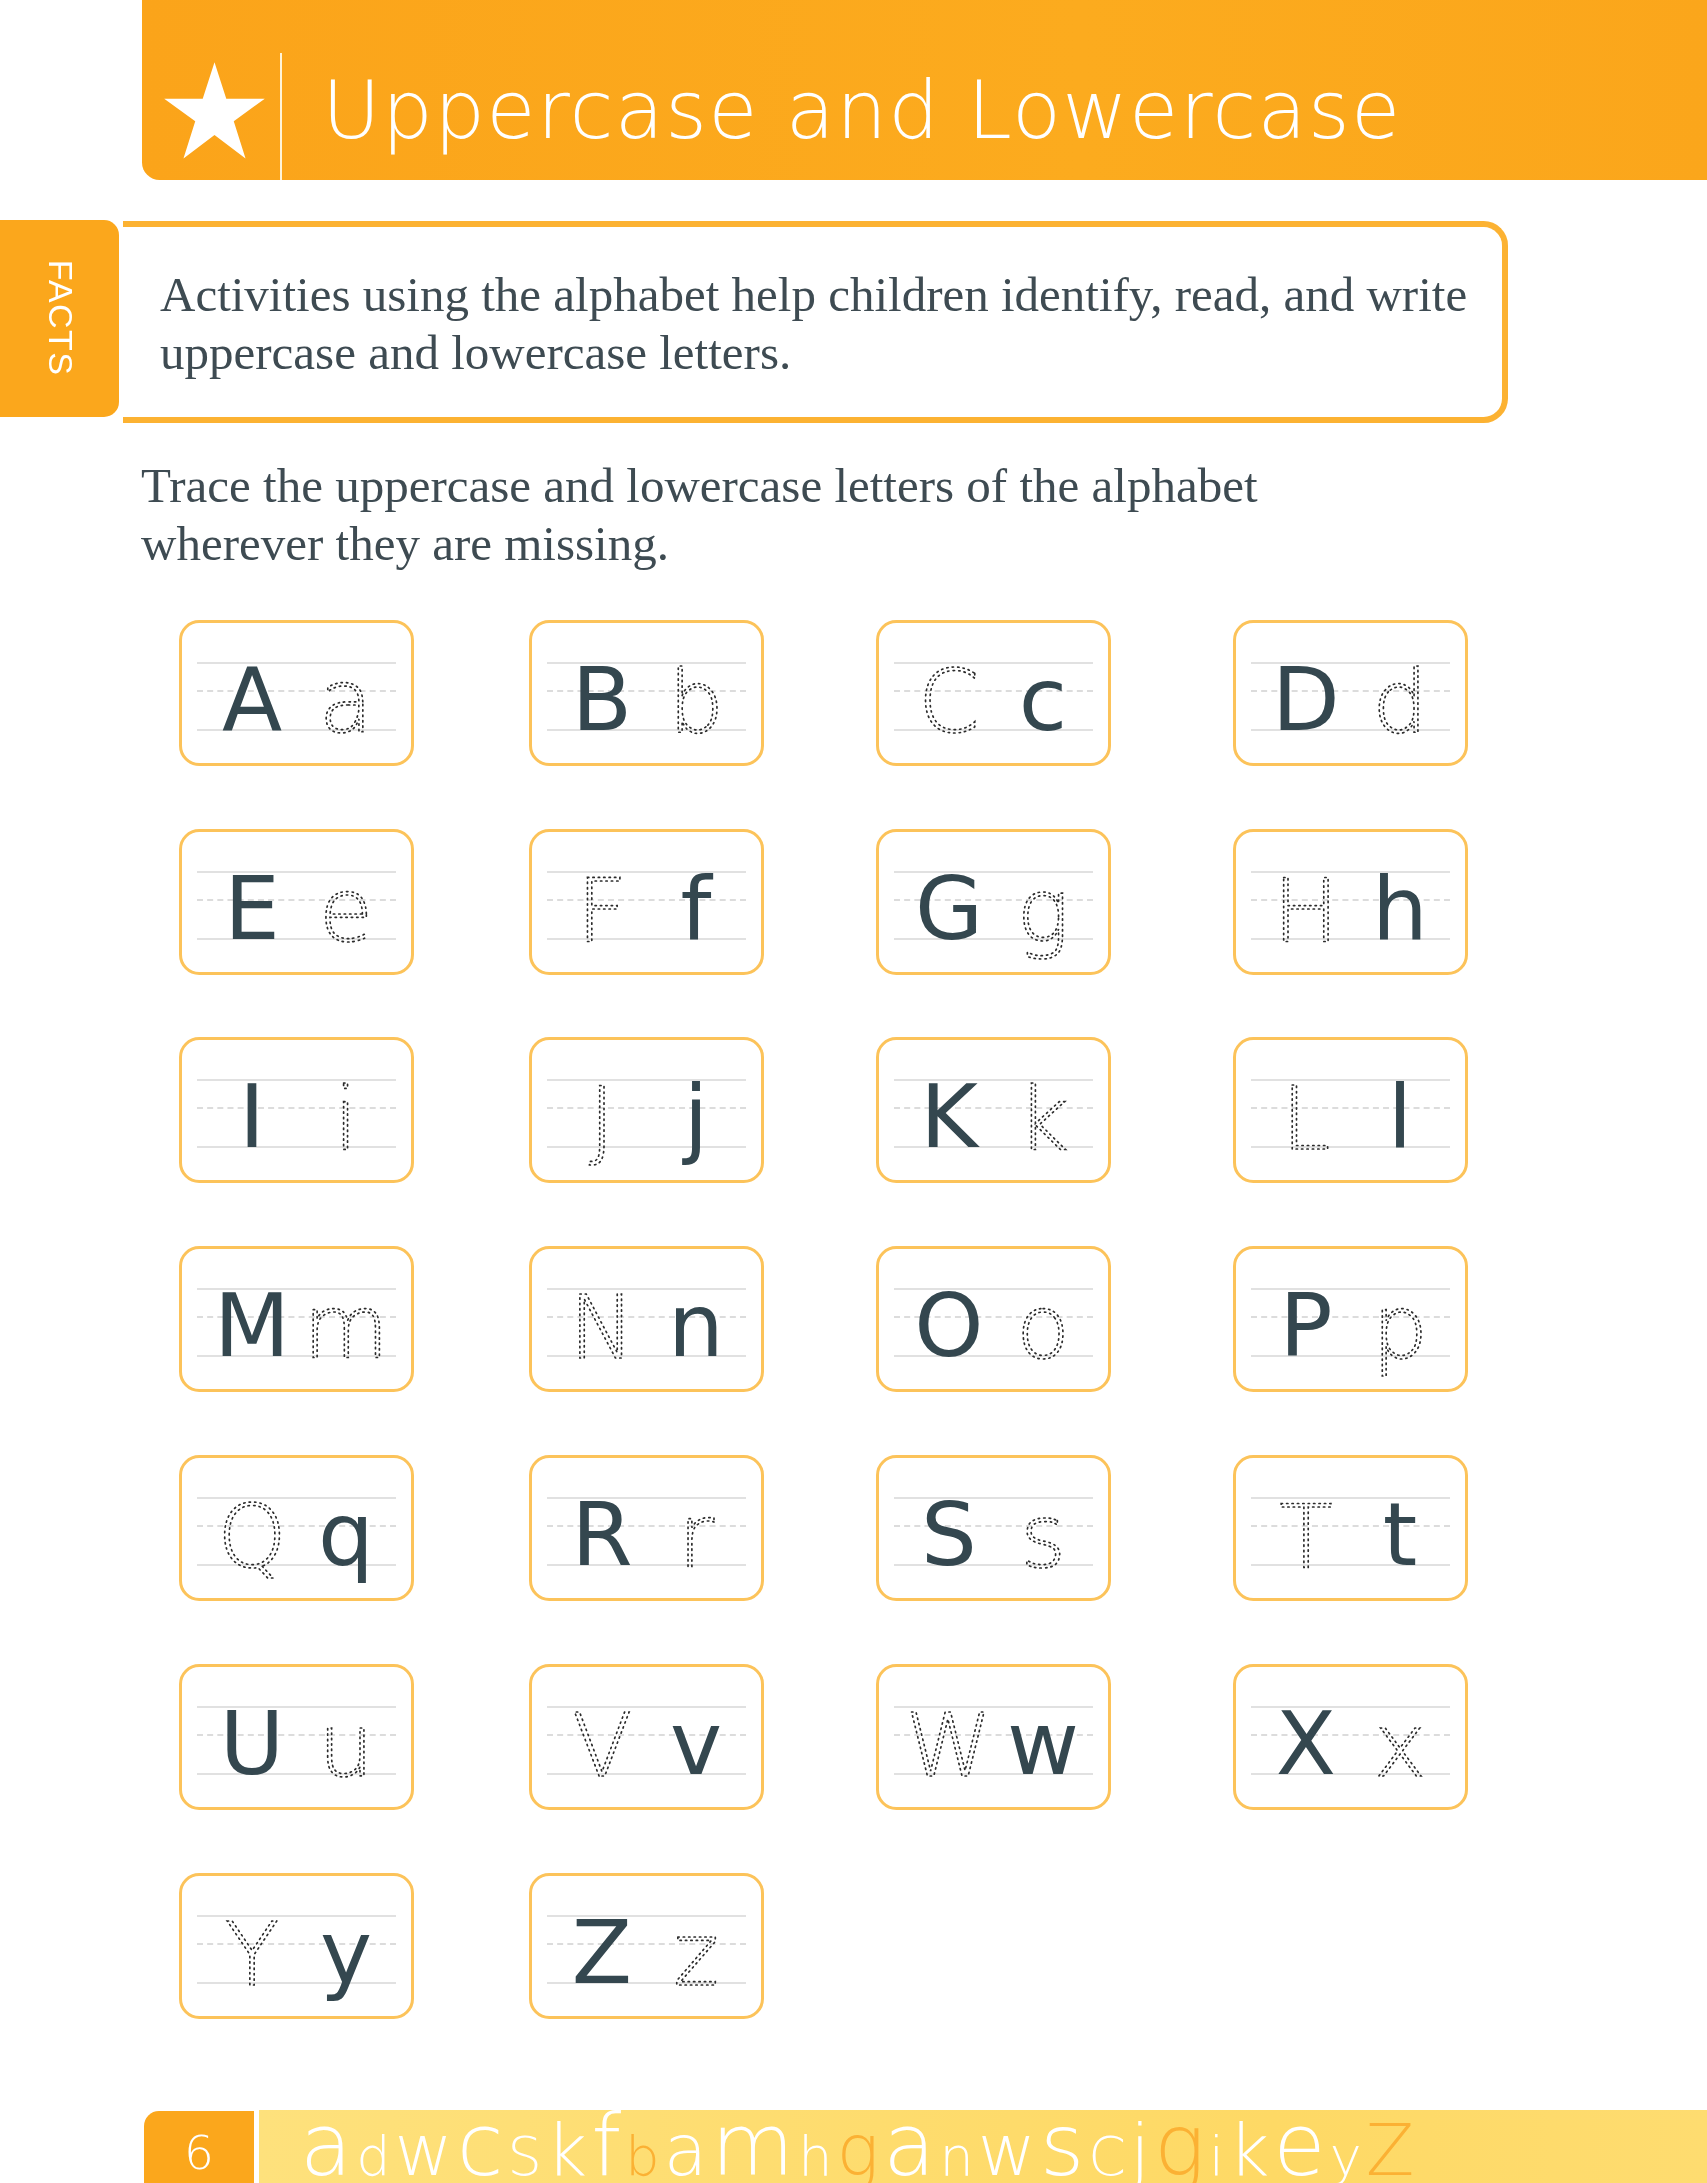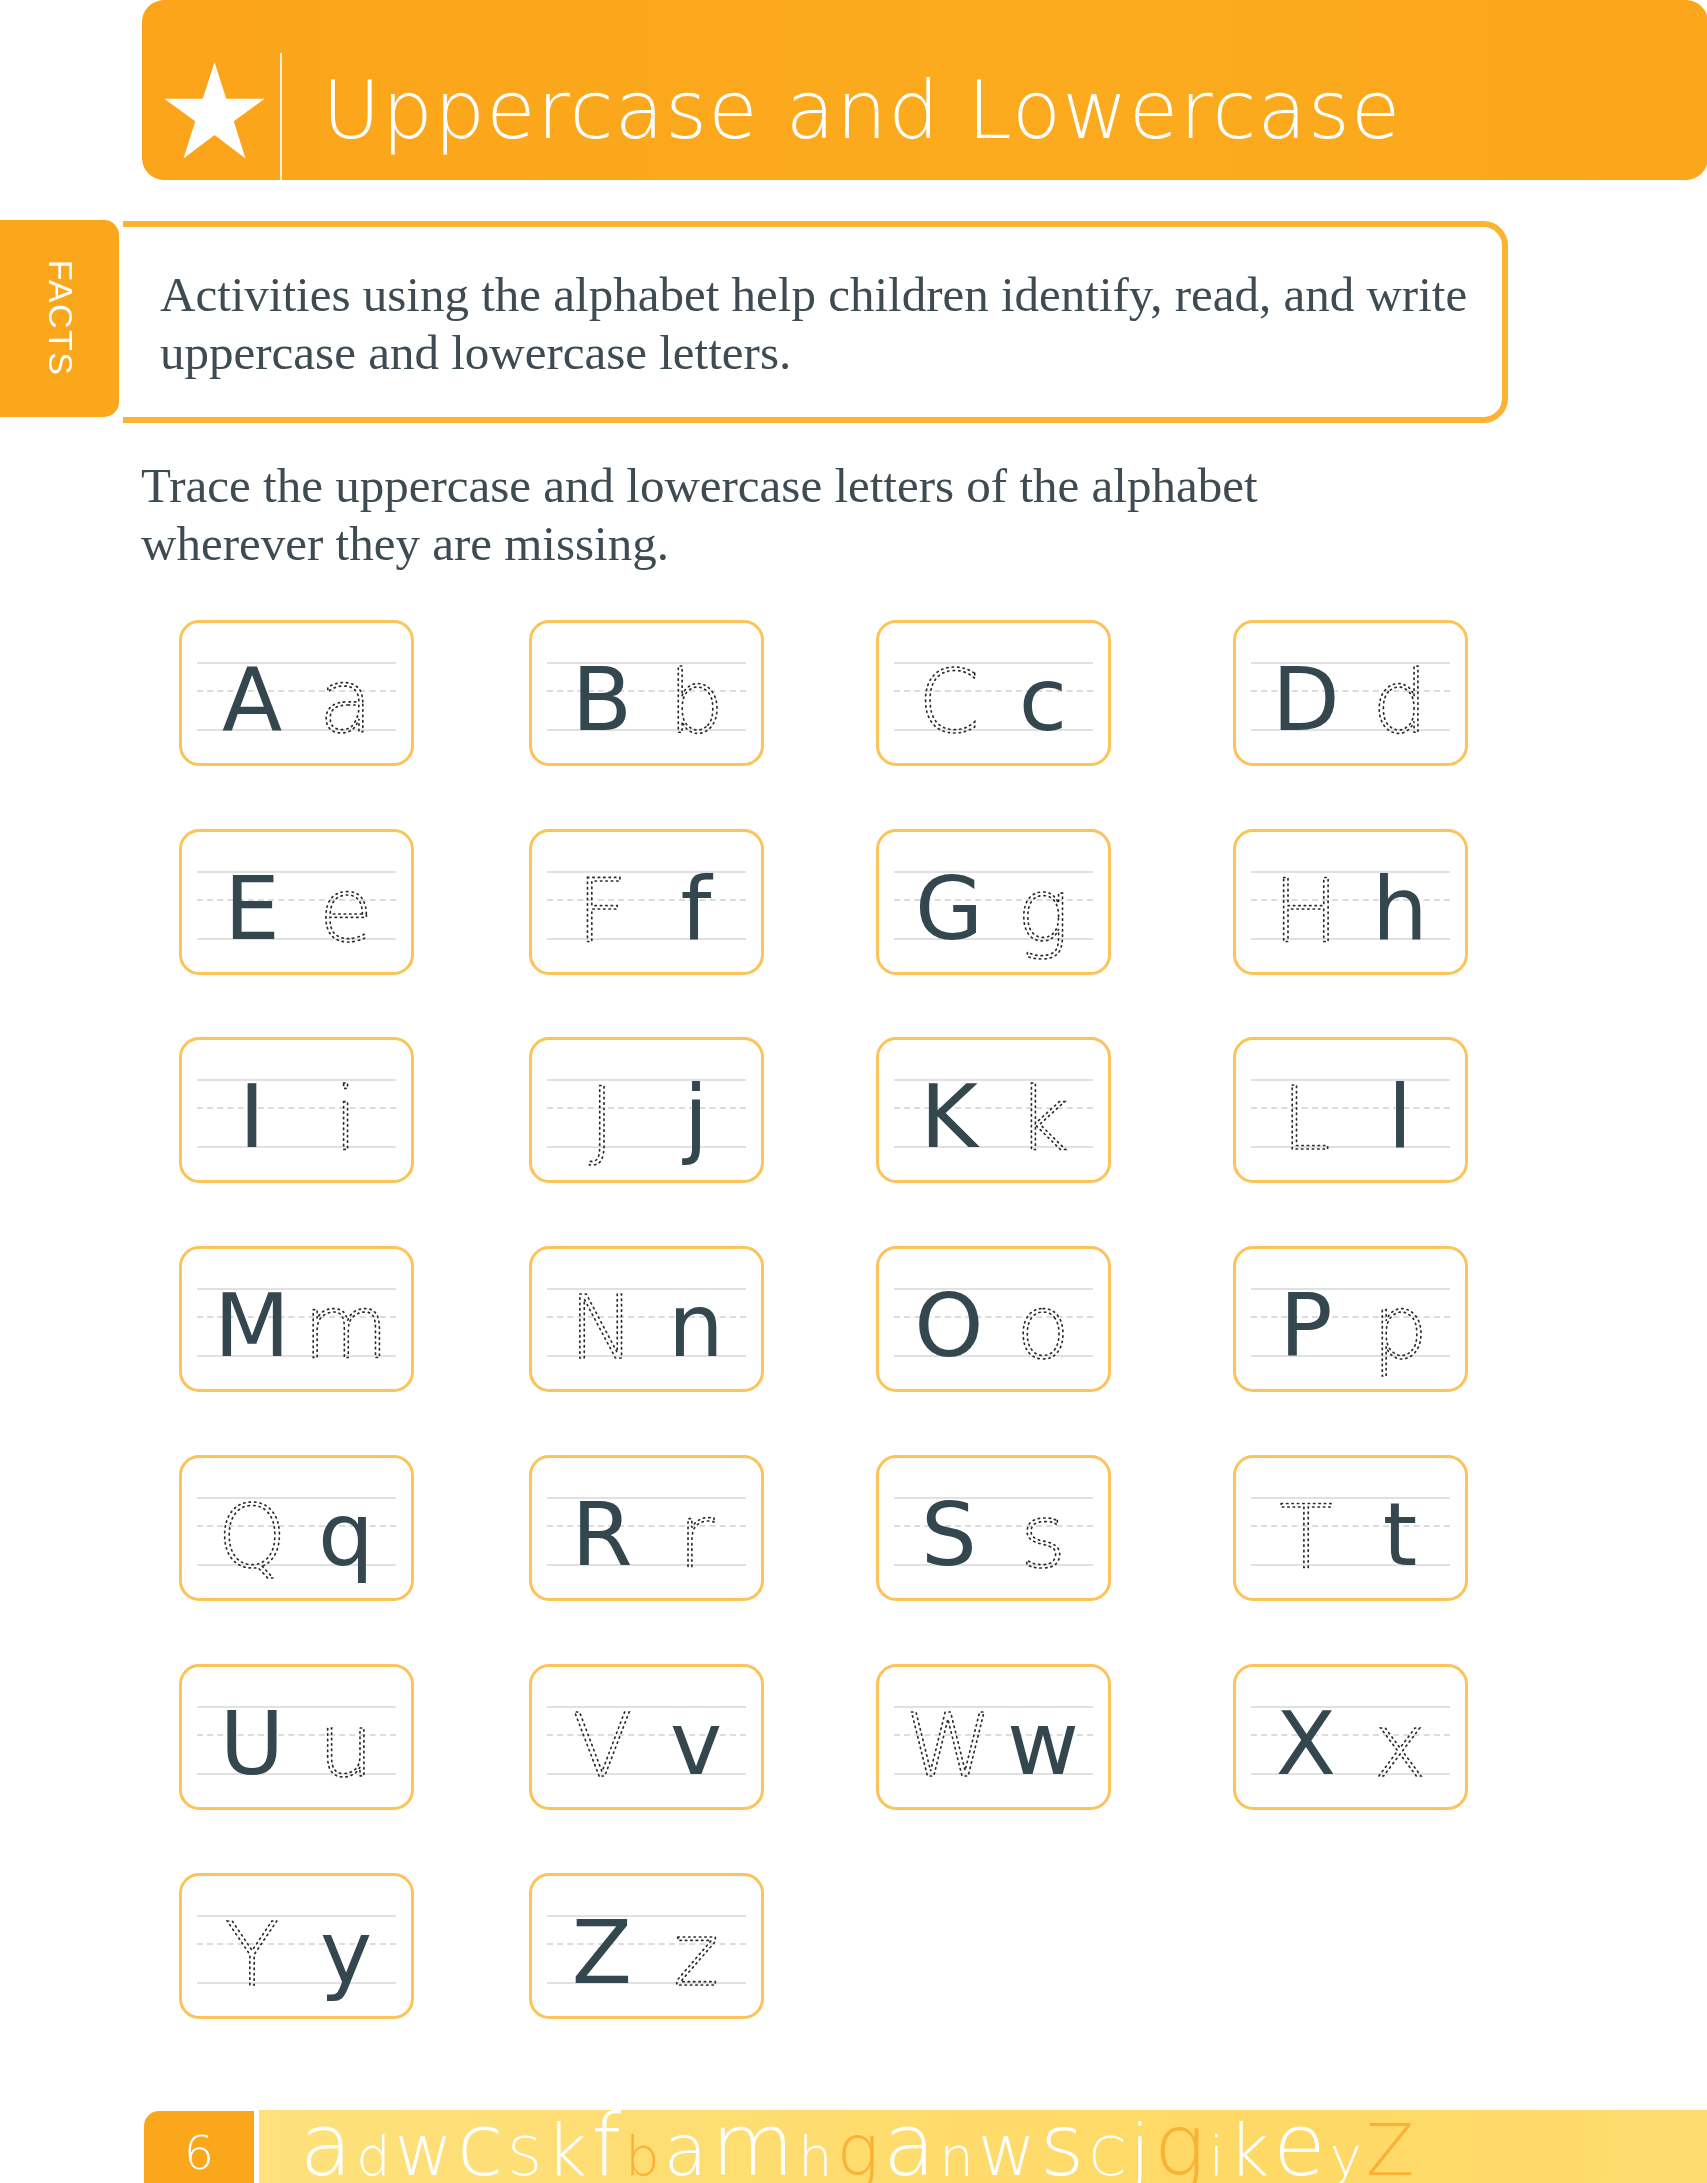--- a/index.html
+++ b/index.html
@@ -5,21 +5,20 @@
   html, body { margin:0; padding:0; }
   body {
     width:1708px; height:2183px; position:relative; overflow:hidden;
     background:#ffffff;
     font-family:"Liberation Serif", "DejaVu Serif", serif;
   }
   .header-band {
     position:absolute; left:142px; top:0; width:1566px; height:180px;
     background:linear-gradient(90deg,#fba41a 0%,#fcab1e 60%,#fba61b 100%);
     border-bottom-left-radius:17.6px;
-    border-radius:22px;
   }
   .header-star { position:absolute; left:19px; top:58px; width:107px; height:107px; }
   .header-divider { position:absolute; left:138px; top:53px; width:2px; height:127px; background:#fff4d8; }
   .header-title {
     position:absolute; left:180px; top:71px;
     font-family:"DejaVu Sans", "Liberation Sans", sans-serif;
     font-size:80px; font-weight:200; color:#ffffff; letter-spacing:1.4px; line-height:1;
     font-stretch:condensed;
   }
   .facts-tab {

